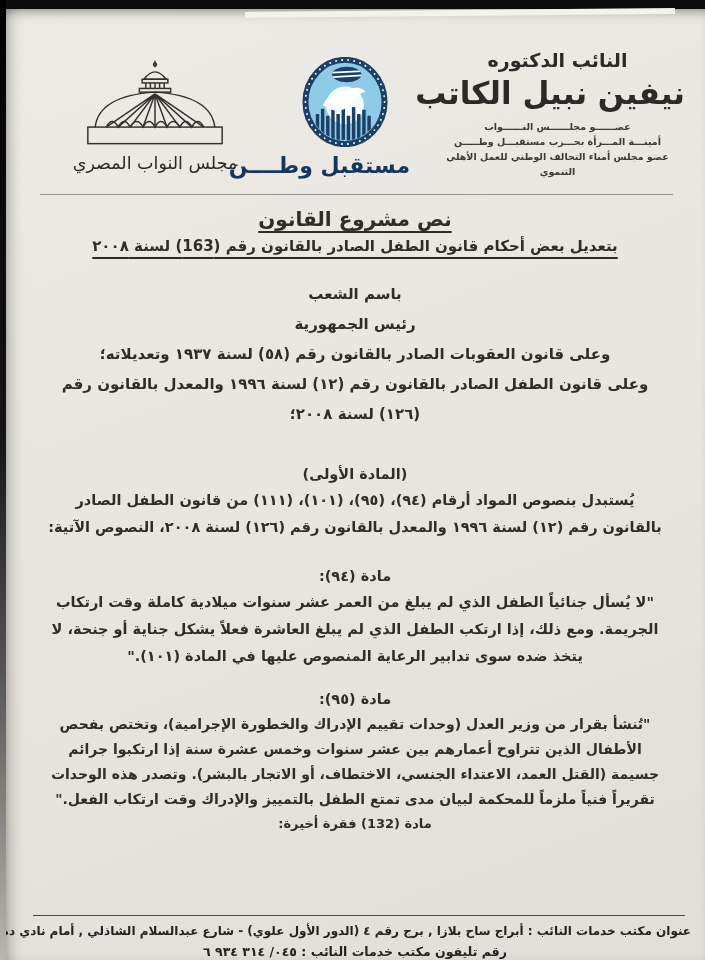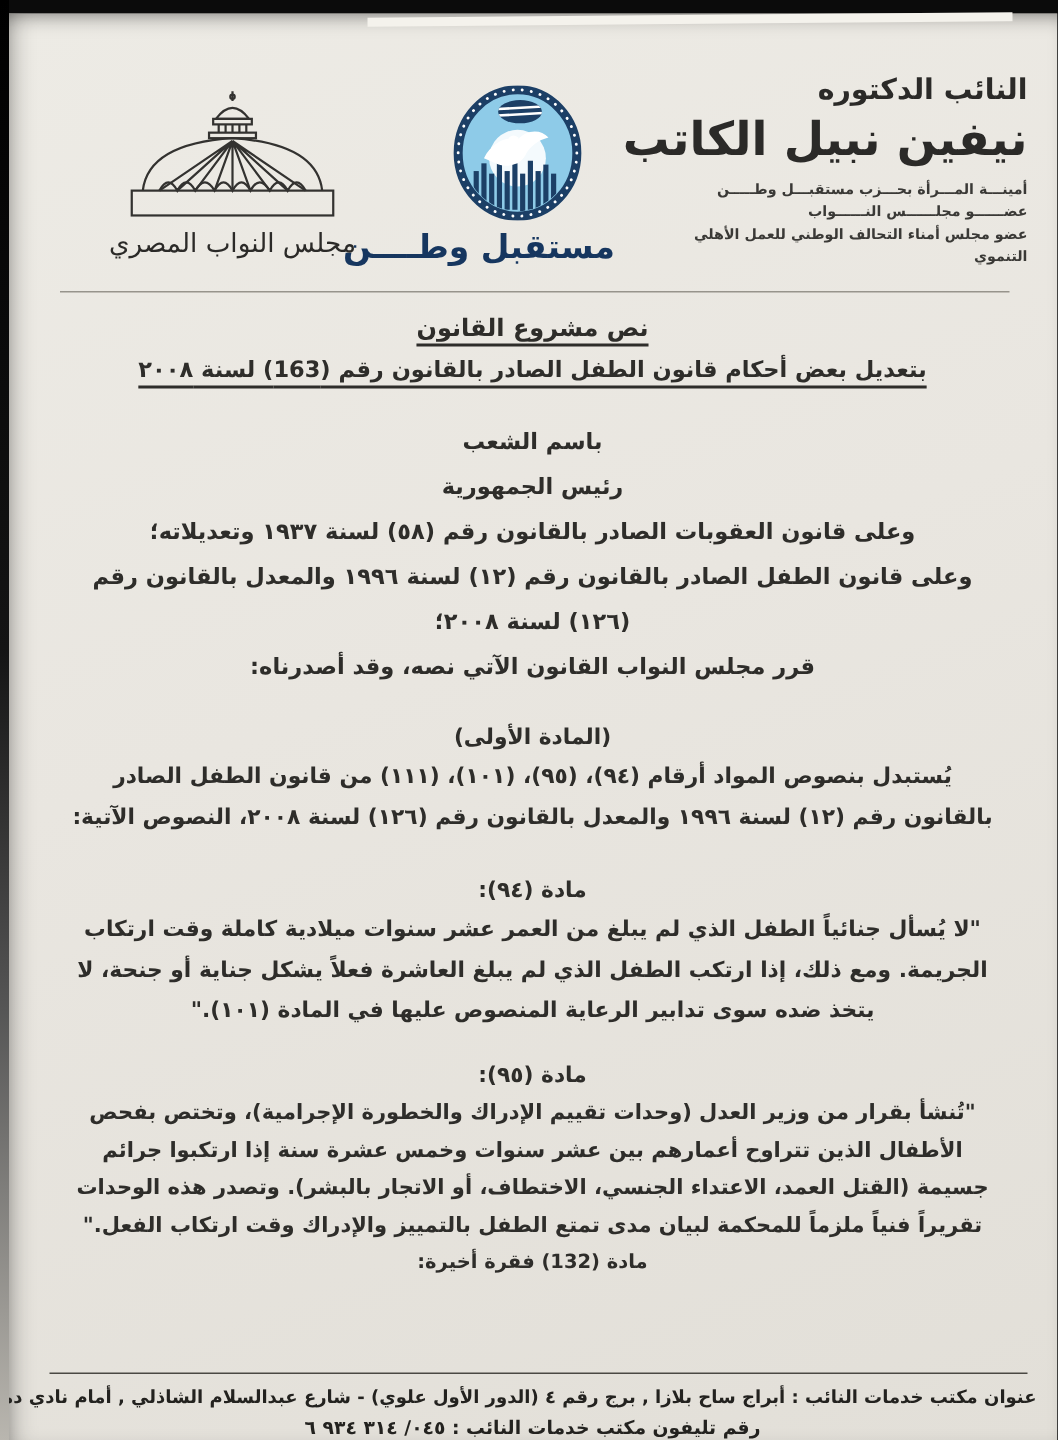--- a/index.html
+++ b/index.html
@@ -16,45 +16,45 @@
   .scan-edge-left{
     position:absolute;top:0;left:0;width:6px;height:100%;
     background:linear-gradient(to bottom,#000 0%,#141414 45%,#555 70%,#b9b6af 100%);
   }
   .scan-sliver-top{
     position:absolute;top:1px;right:30px;width:430px;height:6px;
     background:#f4f2ec;transform:rotate(-.5deg);
   }
   
   .header{position:absolute;top:30px;left:0;right:0;height:160px;color:#2b2a28;}
-  .mp-block{position:absolute;top:10px;right:20px;width:255px;}
+  .mp-block{position:absolute;top:10px;right:20px;width:255px;text-align:center;}
   .mp-title{font-size:19px;font-weight:bold;letter-spacing:1px;}
   .mp-name{font-size:31px;font-weight:bold;margin-top:4px;line-height:36px;white-space:nowrap;}
   .mp-roles{margin-top:8px;font-size:9.5px;font-weight:bold;line-height:15px;color:#3a3936;}
   .party-block{position:absolute;top:18px;right:295px;width:130px;text-align:center;}
   .party-logo{display:inline-block;}
   .party-name{font-size:22px;font-weight:bold;color:#16365f;margin-top:2px;white-space:nowrap;}
   .parl-block{position:absolute;top:20px;left:65px;width:170px;text-align:center;color:#2b2a28;}
   .parl-name{font-size:17.5px;font-weight:normal;margin-top:2px;white-space:nowrap;}
   .header-rule{
     position:absolute;top:185px;left:35px;right:32px;height:0;
     border-top:1.6px solid #97948c;
   }
   
   .content{
     position:absolute;top:198px;right:42px;left:42px;
     text-align:center;color:#2e2d2a;font-weight:bold;
   }
-  .doc-title{font-size:16px;line-height:24px;text-decoration:underline;text-underline-offset:5px;text-decoration-thickness:1.5px;}
+  .doc-title{font-size:20px;line-height:24px;text-decoration:underline;text-underline-offset:5px;text-decoration-thickness:1.5px;}
   .doc-sub{font-size:15px;line-height:30px;text-decoration:underline;text-underline-offset:6px;text-decoration-thickness:1.5px;}
   .preamble{margin-top:18px;}
   .pre-line{font-size:15px;line-height:30px;}
   .art-head{font-size:14.5px;line-height:26px;}
   .art-text{font-size:14.5px;line-height:27px;}
-  .mt20{margin-top:20px;} .mt22{margin-top:22px;} .mt16{margin-top:16px;}
+  .mt20{margin-top:32px;} .mt22{margin-top:22px;} .mt16{margin-top:16px;}
   .a95{font-size:14px;line-height:25px;}
   .a101{font-size:13px;line-height:20px;margin-top:2px;}
   
   .footer-rule{position:absolute;top:906px;left:28px;right:20px;border-top:1.6px solid #4a4843;}
   .footer{position:absolute;top:912px;left:14px;right:14px;text-align:center;color:#23221f;}
   .f-line{font-size:12px;font-weight:bold;line-height:20px;white-space:nowrap;}
   .f-line2{font-size:12.5px;font-weight:bold;line-height:22px;}
   .ltr{direction:ltr;unicode-bidi:isolate;}
   svg{display:block;margin:0 auto;}
 </style>
@@ -62,22 +62,22 @@
 <body>
 
 <div class="paper">
 
   <div class="header">
 
     <div class="mp-block">
       <div class="mp-title">النائب الدكتوره</div>
       <div class="mp-name">نيفين نبيل الكاتب</div>
       <div class="mp-roles">
+        <div>عضــــــو مجلــــــس النــــــواب</div>
         <div>أمينـــة المـــرأة بحـــزب مستقبـــل وطـــــن</div>
-        <div>عضــــــو مجلــــــس النــــــواب</div>
         <div>عضو مجلس أمناء التحالف الوطني للعمل الأهلي التنموي</div>
       </div>
     </div>
 
     <div class="party-block">
       <span class="party-logo">
         <svg width="86" height="90" viewBox="0 0 100 104">
           <ellipse cx="50" cy="52" rx="46" ry="49" fill="#8ecbe8" stroke="#1c3f66" stroke-width="7"></ellipse>
           <ellipse cx="50" cy="52" rx="46" ry="49" fill="none" stroke="#ffffff" stroke-width="2.2" stroke-dasharray="0.1 7" stroke-linecap="round"></ellipse>
           <clipPath id="inner">
@@ -141,21 +141,20 @@
 
   <div class="content">
     <div class="doc-title">نص مشروع القانون</div>
     <div class="doc-sub">بتعديل بعض أحكام قانون الطفل الصادر بالقانون رقم (163) لسنة ٢٠٠٨</div>
 
     <div class="preamble">
       <div class="pre-line">باسم الشعب</div>
       <div class="pre-line">رئيس الجمهورية</div>
       <div class="pre-line">وعلى قانون العقوبات الصادر بالقانون رقم (٥٨) لسنة ١٩٣٧ وتعديلاته؛</div>
       <div class="pre-line">وعلى قانون الطفل الصادر بالقانون رقم (١٢) لسنة ١٩٩٦ والمعدل بالقانون رقم (١٢٦) لسنة ٢٠٠٨؛</div>
-      <div class="pre-line">قرر مجلس النواب القانون الآتي نصه، وقد أصدرناه:</div>
     </div>
 
     <div class="art-head mt20">(المادة الأولى)</div>
     <div class="art-text">يُستبدل بنصوص المواد أرقام (٩٤)، (٩٥)، (١٠١)، (١١١) من قانون الطفل الصادر بالقانون رقم (١٢) لسنة ١٩٩٦ والمعدل بالقانون رقم (١٢٦) لسنة ٢٠٠٨، النصوص الآتية:</div>
 
     <div class="art-head mt22">مادة (٩٤):</div>
     <div class="art-text">"لا يُسأل جنائياً الطفل الذي لم يبلغ من العمر عشر سنوات ميلادية كاملة وقت ارتكاب الجريمة. ومع ذلك، إذا ارتكب الطفل الذي لم يبلغ العاشرة فعلاً يشكل جناية أو جنحة، لا يتخذ ضده سوى تدابير الرعاية المنصوص عليها في المادة (١٠١)."</div>
 
     <div class="art-head mt16">مادة (٩٥):</div>
     <div class="art-text a95">"تُنشأ بقرار من وزير العدل (وحدات تقييم الإدراك والخطورة الإجرامية)، وتختص بفحص الأطفال الذين تتراوح أعمارهم بين عشر سنوات وخمس عشرة سنة إذا ارتكبوا جرائم جسيمة (القتل العمد، الاعتداء الجنسي، الاختطاف، أو الاتجار بالبشر). وتصدر هذه الوحدات تقريراً فنياً ملزماً للمحكمة لبيان مدى تمتع الطفل بالتمييز والإدراك وقت ارتكاب الفعل."</div>

